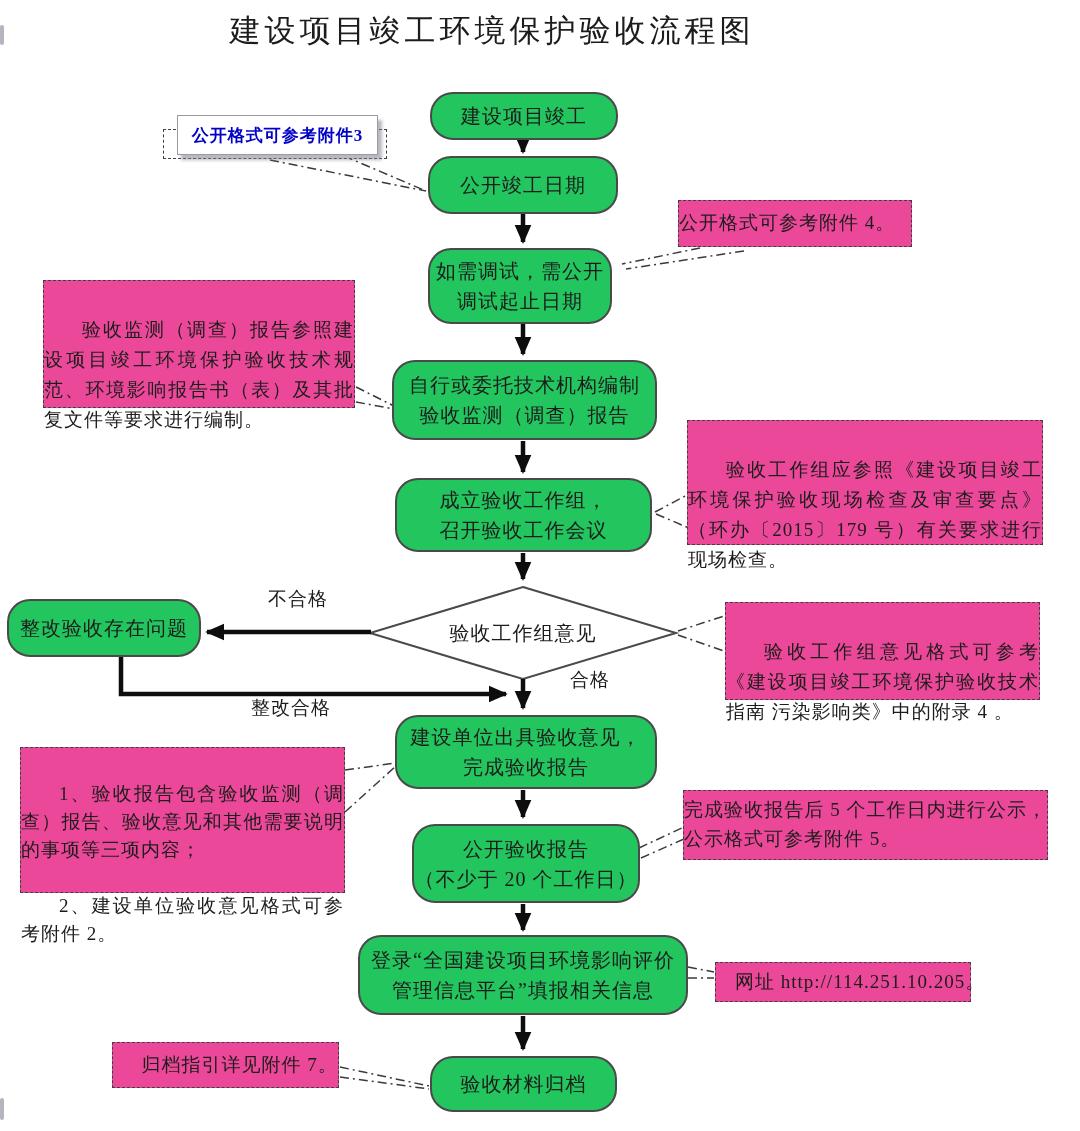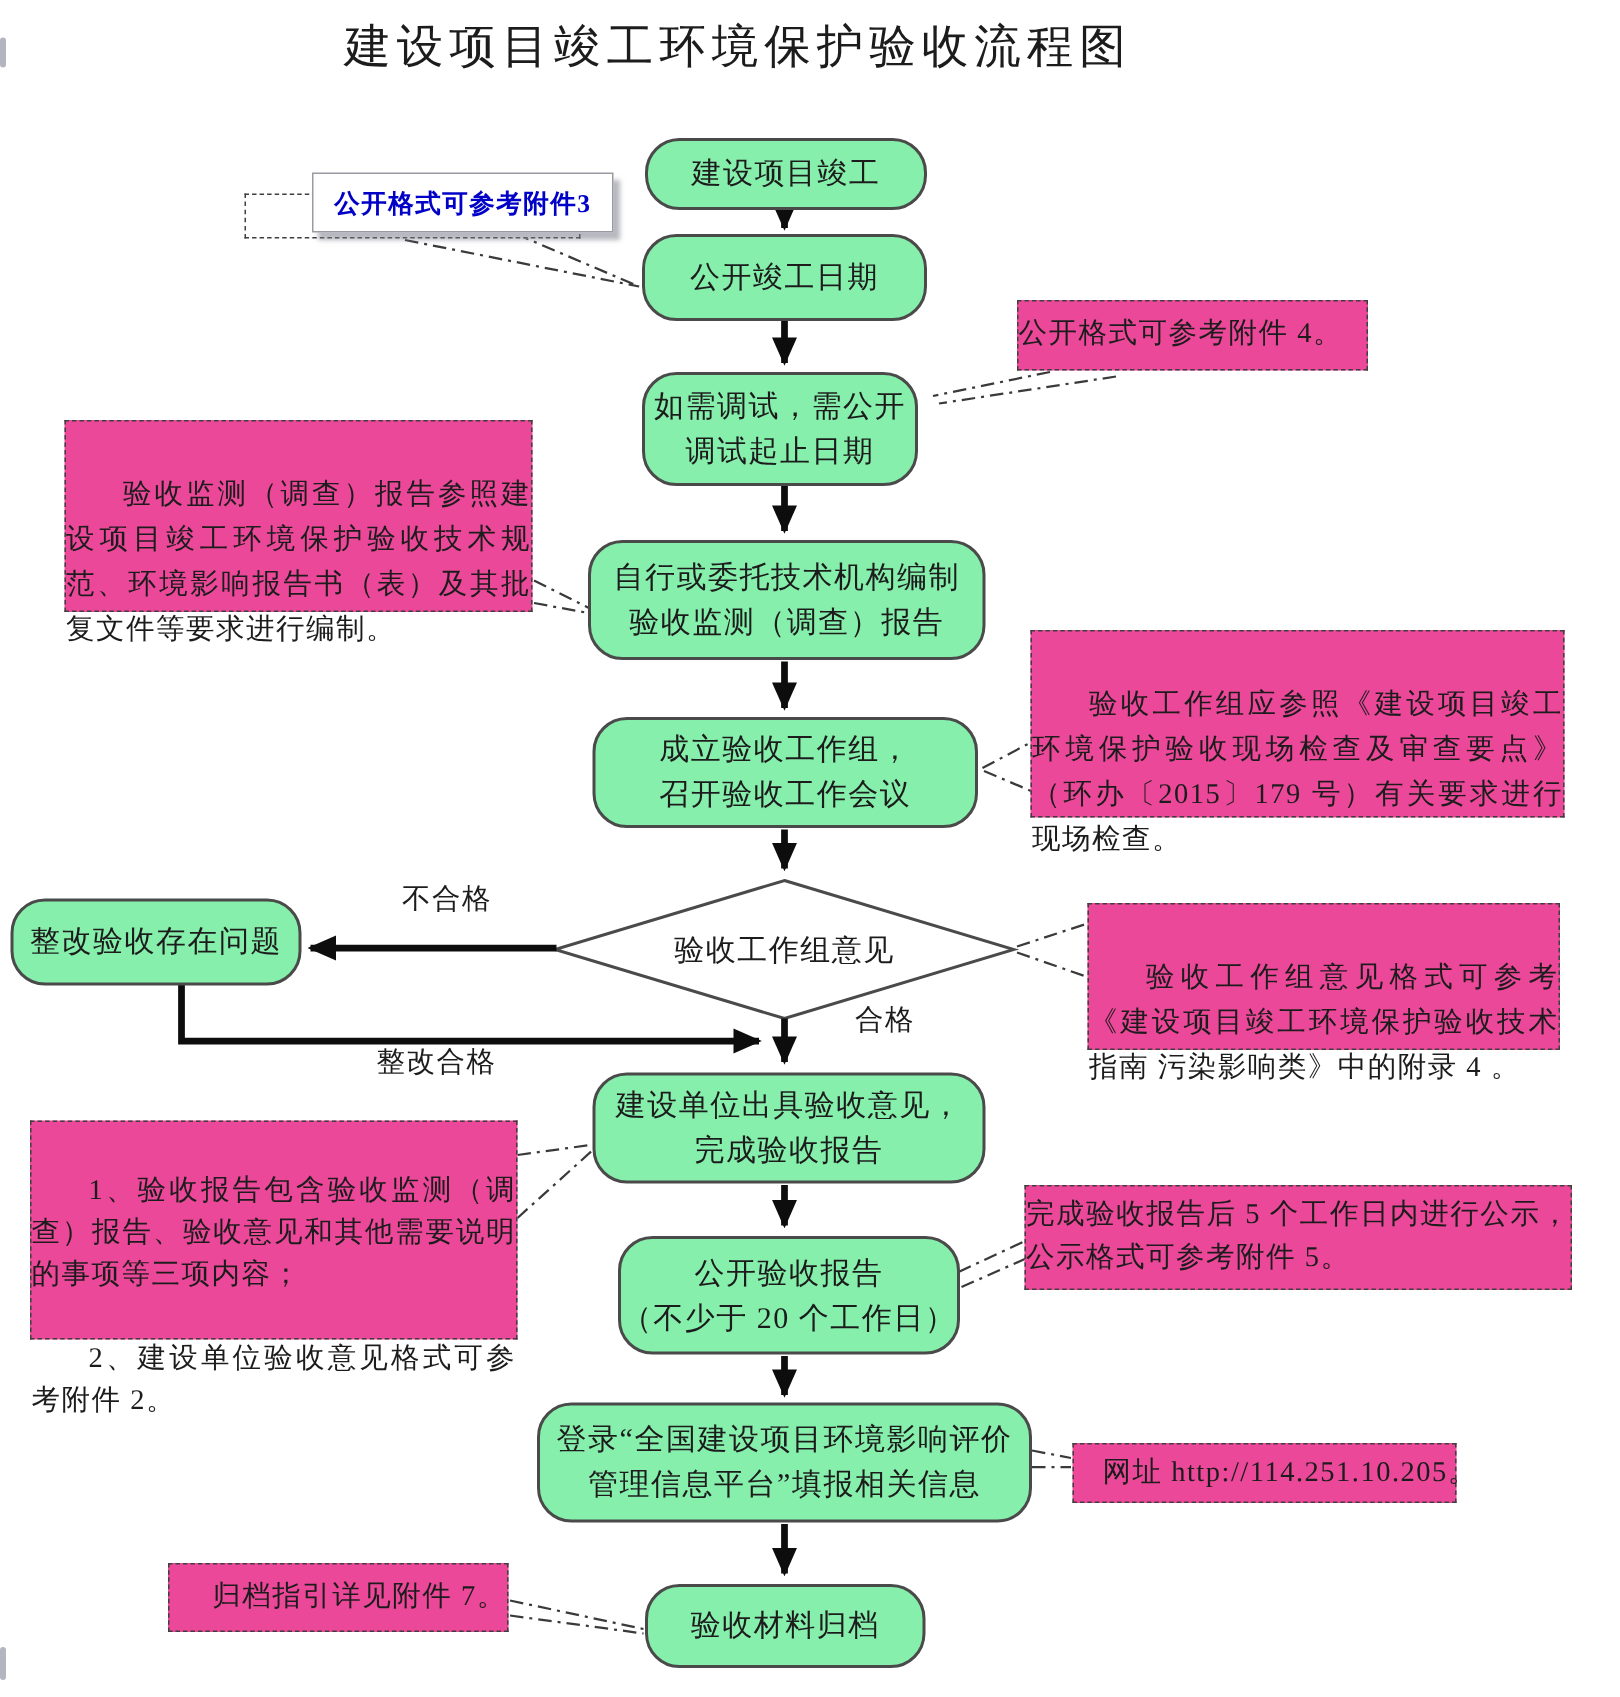--- a/index.html
+++ b/index.html
@@ -6,21 +6,21 @@
   .page{
     position:relative;width:1080px;height:1131px;background:#ffffff;overflow:hidden;
     font-family:"Liberation Serif","DejaVu Serif",serif;color:#1c1c1c;
   }
   .connectors{position:absolute;left:0;top:0;z-index:1;}
   .title{
     position:absolute;left:0;top:10px;width:984px;margin:0;text-align:center;
     font-size:31px;font-weight:500;letter-spacing:4px;z-index:2;
   }
   .node{
-    position:absolute;background:#86efac;border:2px solid #4a4a4a;border-radius:23px;
+    position:absolute;background:#22c55e;border:2px solid #4a4a4a;border-radius:23px;
     display:flex;align-items:center;justify-content:center;text-align:center;
     white-space:pre-line;font-size:20px;line-height:1.5;letter-spacing:1px;z-index:3;
     box-sizing:border-box;
   }
   .diamond-label{
     position:absolute;display:flex;align-items:center;justify-content:center;
     font-size:20px;letter-spacing:1px;z-index:3;text-align:center;
   }
   .edge-label{position:absolute;font-size:19px;letter-spacing:1px;z-index:3;}
   .ann{
@@ -139,21 +139,21 @@
 （不少于 20 个工作日）</div>
   <div class="node p-n9">登录“全国建设项目环境影响评价
 管理信息平台”填报相关信息</div>
   <div class="node p-n10">验收材料归档</div>
 
   <div class="edge-label p-fail">不合格</div>
   <div class="edge-label p-pass">合格</div>
   <div class="edge-label p-rect">整改合格</div>
 
   <div class="callout3-frame"></div>
-  <div class="callout3" style="color:#0000c6;margin-left:31px;">公开格式可参考附件3</div>
+  <div class="callout3" style="color:#0000c6;">公开格式可参考附件3</div>
 
   <div class="ann one-line p-a1">公开格式可参考附件 4。</div>
   <div class="ann p-a2">
     <span class="indent2">验收监测（调查）报告参照建设项目竣工环境保护验收技术规范、环境影响报告书（表）及其批复文件等要求进行编制。</span>
   </div>
   <div class="ann p-a3">
     <span class="indent2">验收工作组应参照《建设项目竣工环境保护验收现场检查及审查要点》（环办〔2015〕179 号）有关要求进行现场检查。</span>
   </div>
   <div class="ann p-a4">
     <span class="indent2">验收工作组意见格式可参考《建设项目竣工环境保护验收技术指南 污染影响类》中的附录 4 。</span>

